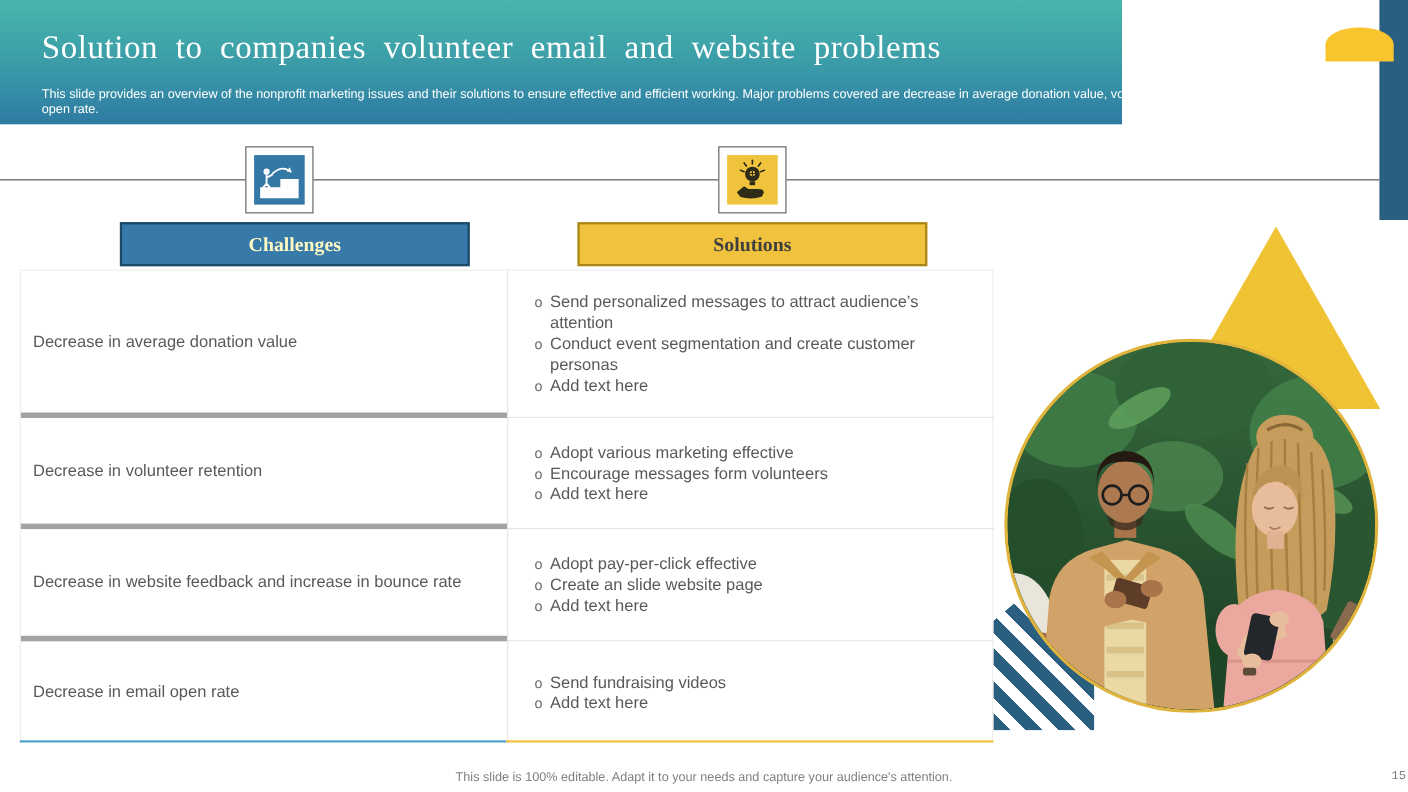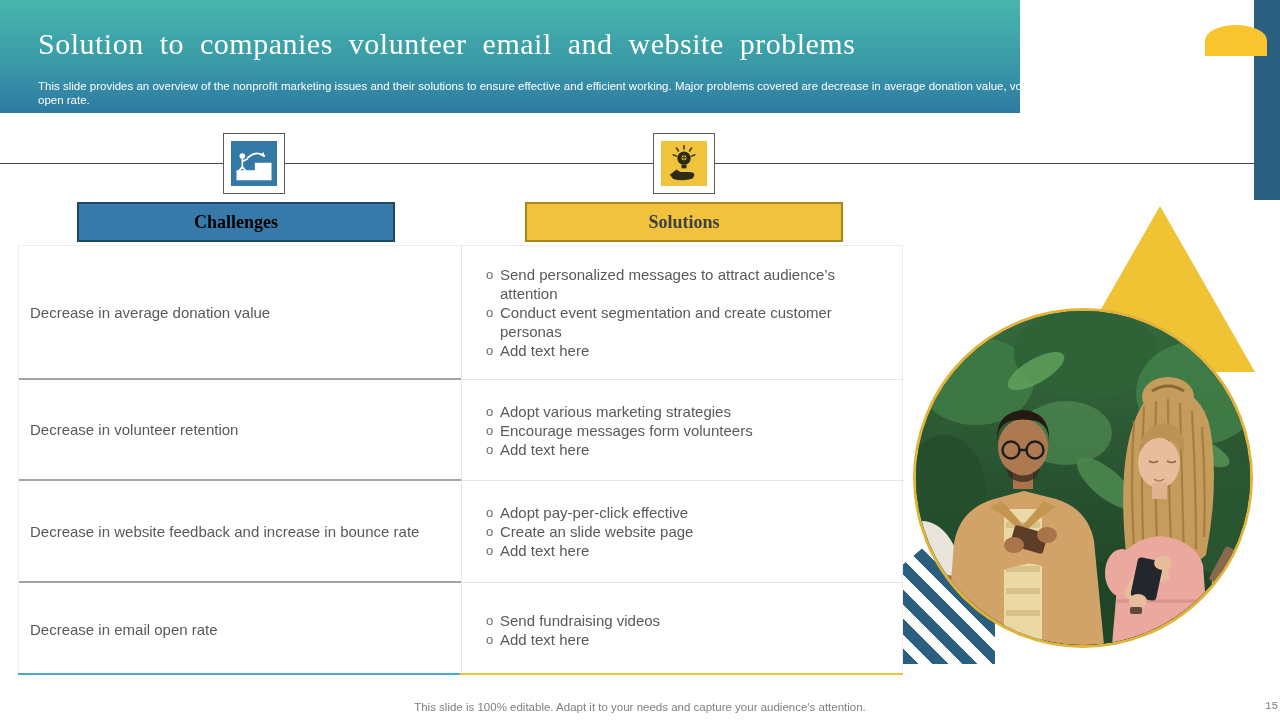--- a/index.html
+++ b/index.html
@@ -38,30 +38,30 @@
   .icon-box.solutions{left:653px;}
   .icon-fill{width:46px;height:45px;display:flex;align-items:center;justify-content:center;}
   .icon-fill.blue{background:#3478a6;}
   .icon-fill.yellow{background:#f0c33c;}
   
   .col-btn{
     position:absolute;top:202px;width:314px;height:36px;z-index:1;
     display:flex;align-items:center;justify-content:center;
     font-family:"Liberation Serif",serif;font-weight:bold;font-size:18px;
   }
-  .col-btn.blue{left:77px;background:#3779a8;border:2px solid #1c4966;color:#000000;}
+  .col-btn.blue{left:109px;background:#3779a8;border:2px solid #1c4966;color:#fef9c3;}
   .col-btn.yellow{left:525px;background:#f0c23d;border:2px solid #a9861a;color:#404040;}
   
   .tbl{
     position:absolute;left:18px;top:245px;width:885px;height:430px;
     display:grid;grid-template-columns:442px 443px;grid-template-rows:134px 101px 102px 93px;
     border:1px solid #ededed;box-sizing:border-box;z-index:1;background:#fff;
   }
   .cell{box-sizing:border-box;color:#595959;font-size:15px;}
-  .cell.challenge{display:flex;align-items:center;padding-left:11px;padding-right:14px;border-bottom:2px solid #a3a3a3;}
+  .cell.challenge{display:flex;align-items:center;padding-left:11px;padding-right:14px;border-bottom:5px solid #a3a3a3;}
   .cell.sol{display:flex;flex-direction:column;justify-content:center;padding-left:14px;border-left:1px solid #e5e5e5;border-bottom:1px solid #e5e5e5;}
   .row4{border-bottom:none !important;}
   .blt{display:flex;align-items:flex-start;line-height:19px;}
   .blt .mk{width:14px;flex:0 0 14px;text-align:left;font-size:13px;color:#6a6a6a;margin-left:10px;}
   .blt .tx{max-width:352px;}
   .under-blue{position:absolute;left:18px;top:673px;width:442px;height:2px;background:#4aa5cb;z-index:2;}
   .under-yellow{position:absolute;left:460px;top:673px;width:443px;height:2px;background:#f0c23d;z-index:2;}
   
   .triangle{
     position:absolute;left:1065px;top:206px;width:190px;height:166px;background:#f0c335;
@@ -144,21 +144,21 @@
       <div class="blt">
           <span class="mk">o</span>
           <span class="tx">Add text here</span>
         </div>
     </div>
 
     <div class="cell challenge">Decrease in volunteer retention</div>
     <div class="cell sol">
       <div class="blt">
           <span class="mk">o</span>
-          <span class="tx">Adopt various marketing strategies</span>
+          <span class="tx">Adopt various marketing effective</span>
         </div>
       <div class="blt">
           <span class="mk">o</span>
           <span class="tx">Encourage messages form volunteers</span>
         </div>
       <div class="blt">
           <span class="mk">o</span>
           <span class="tx">Add text here</span>
         </div>
     </div>

